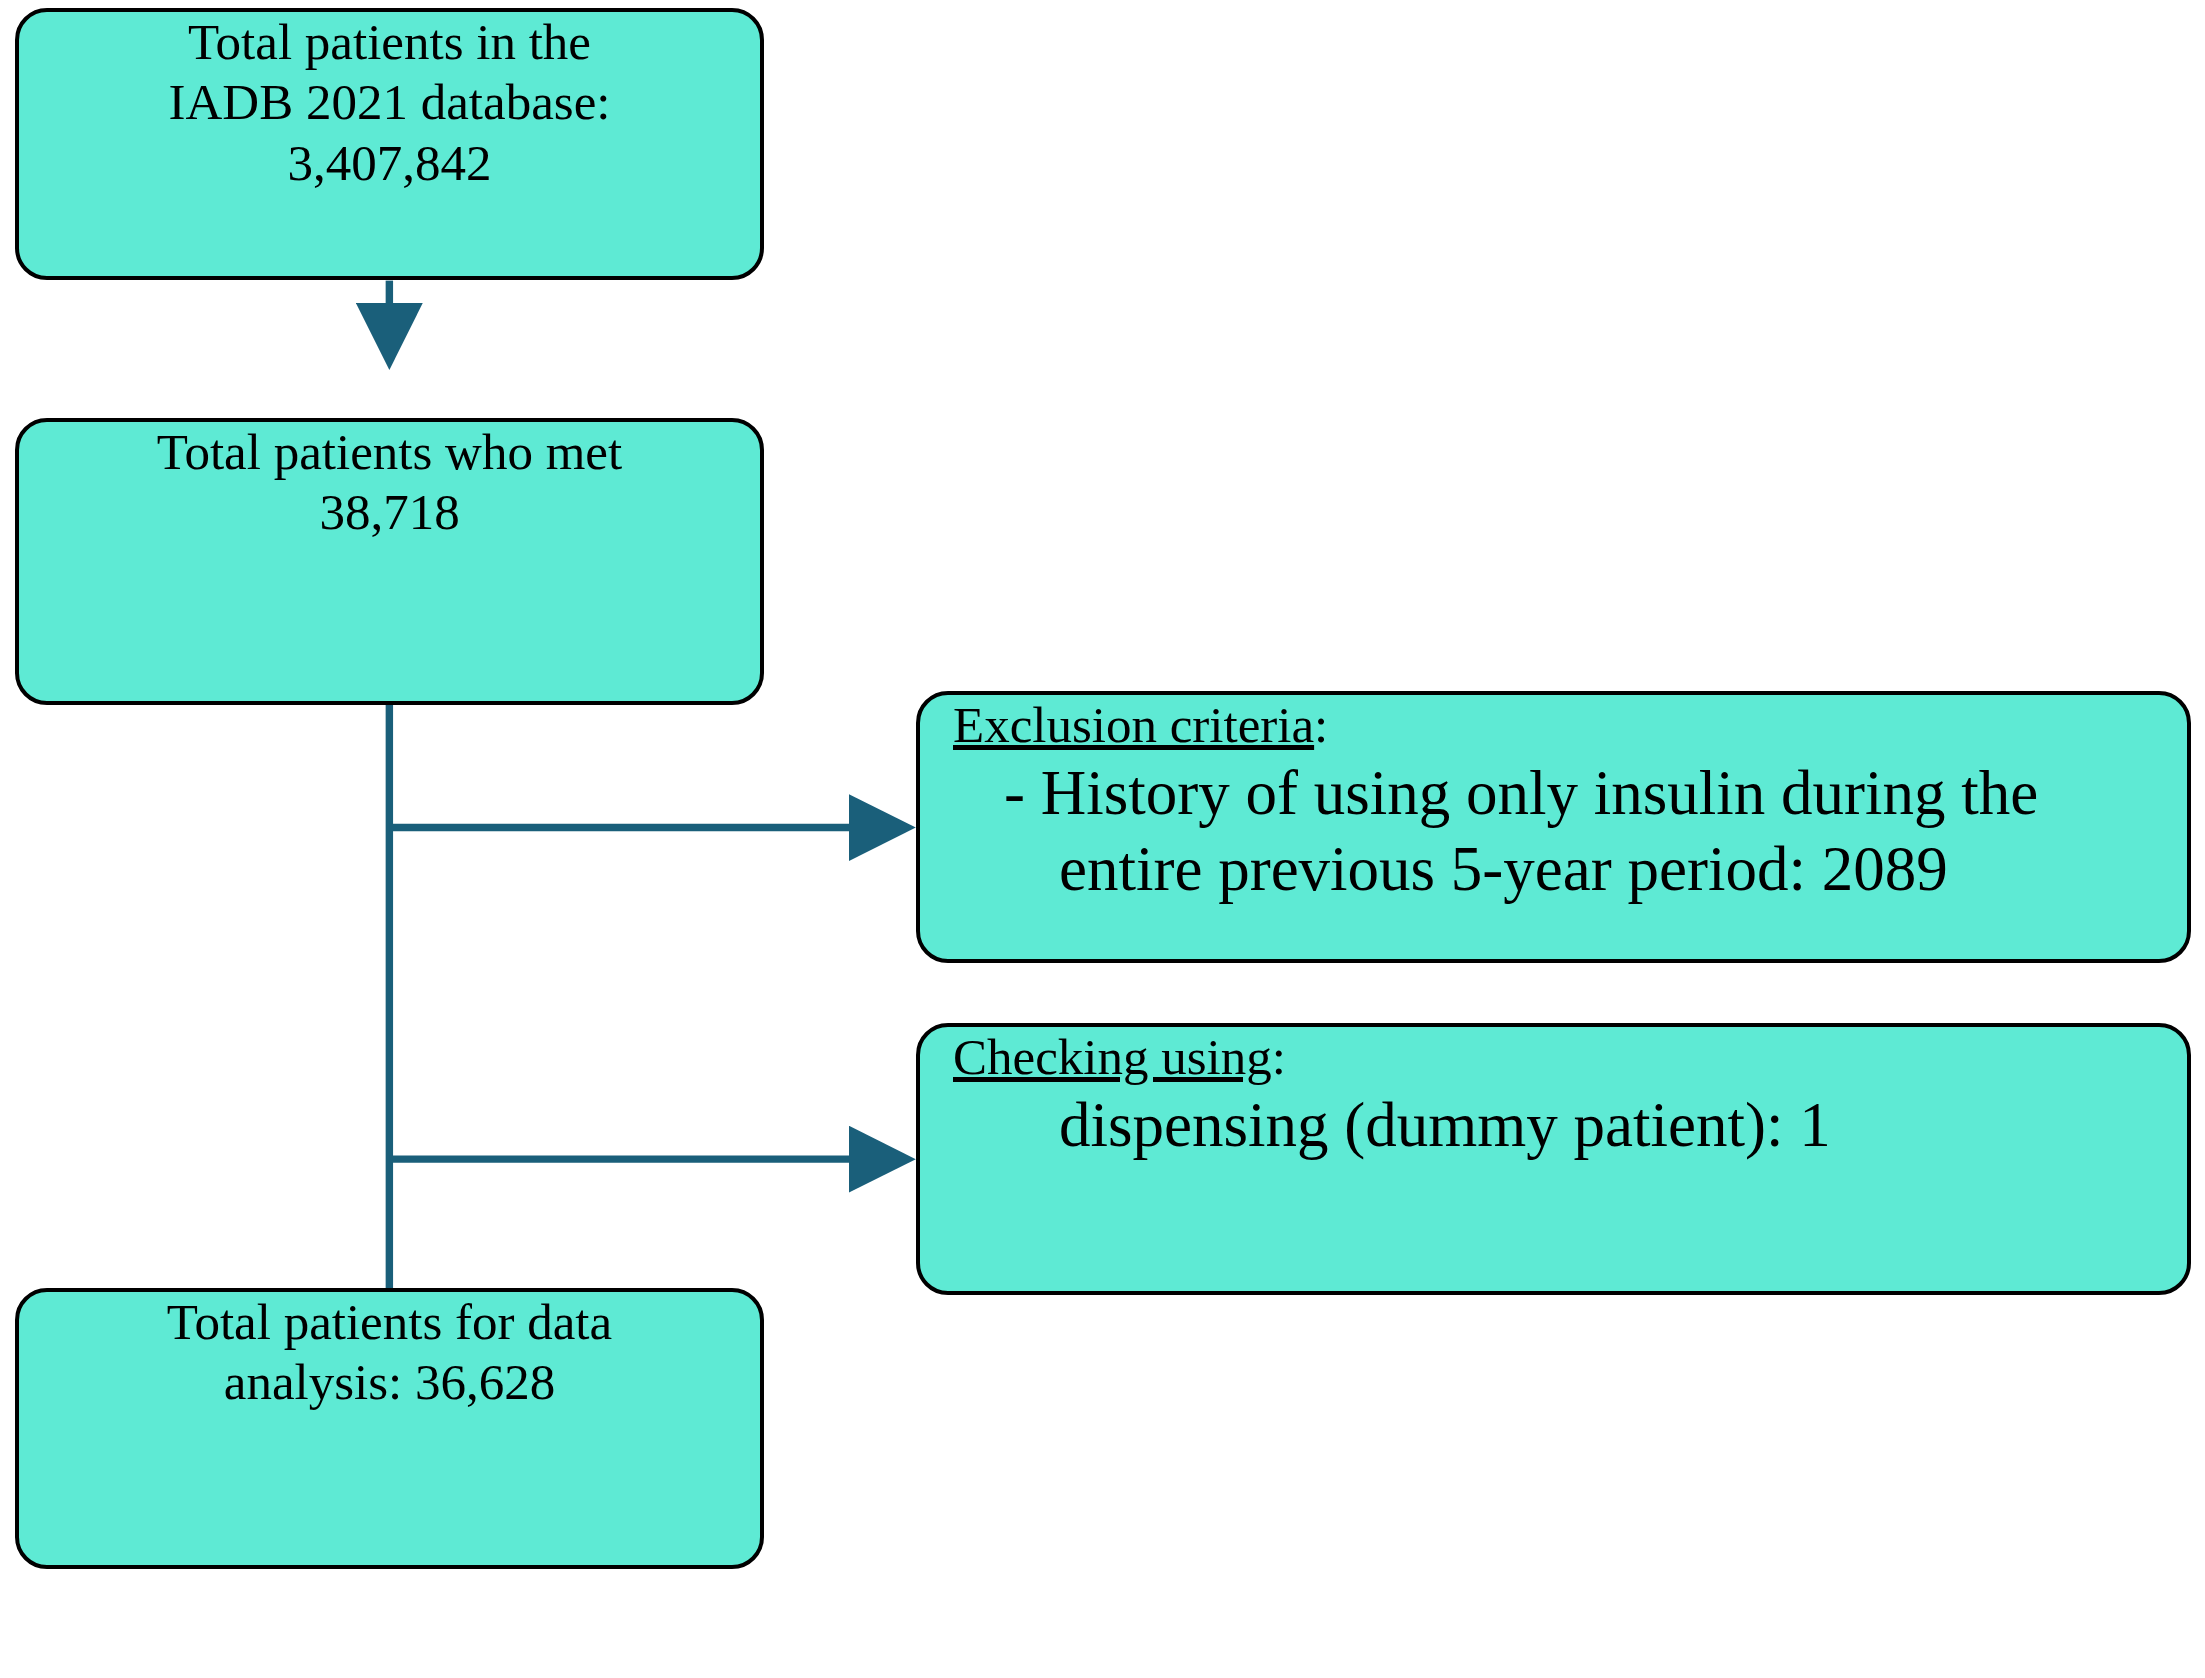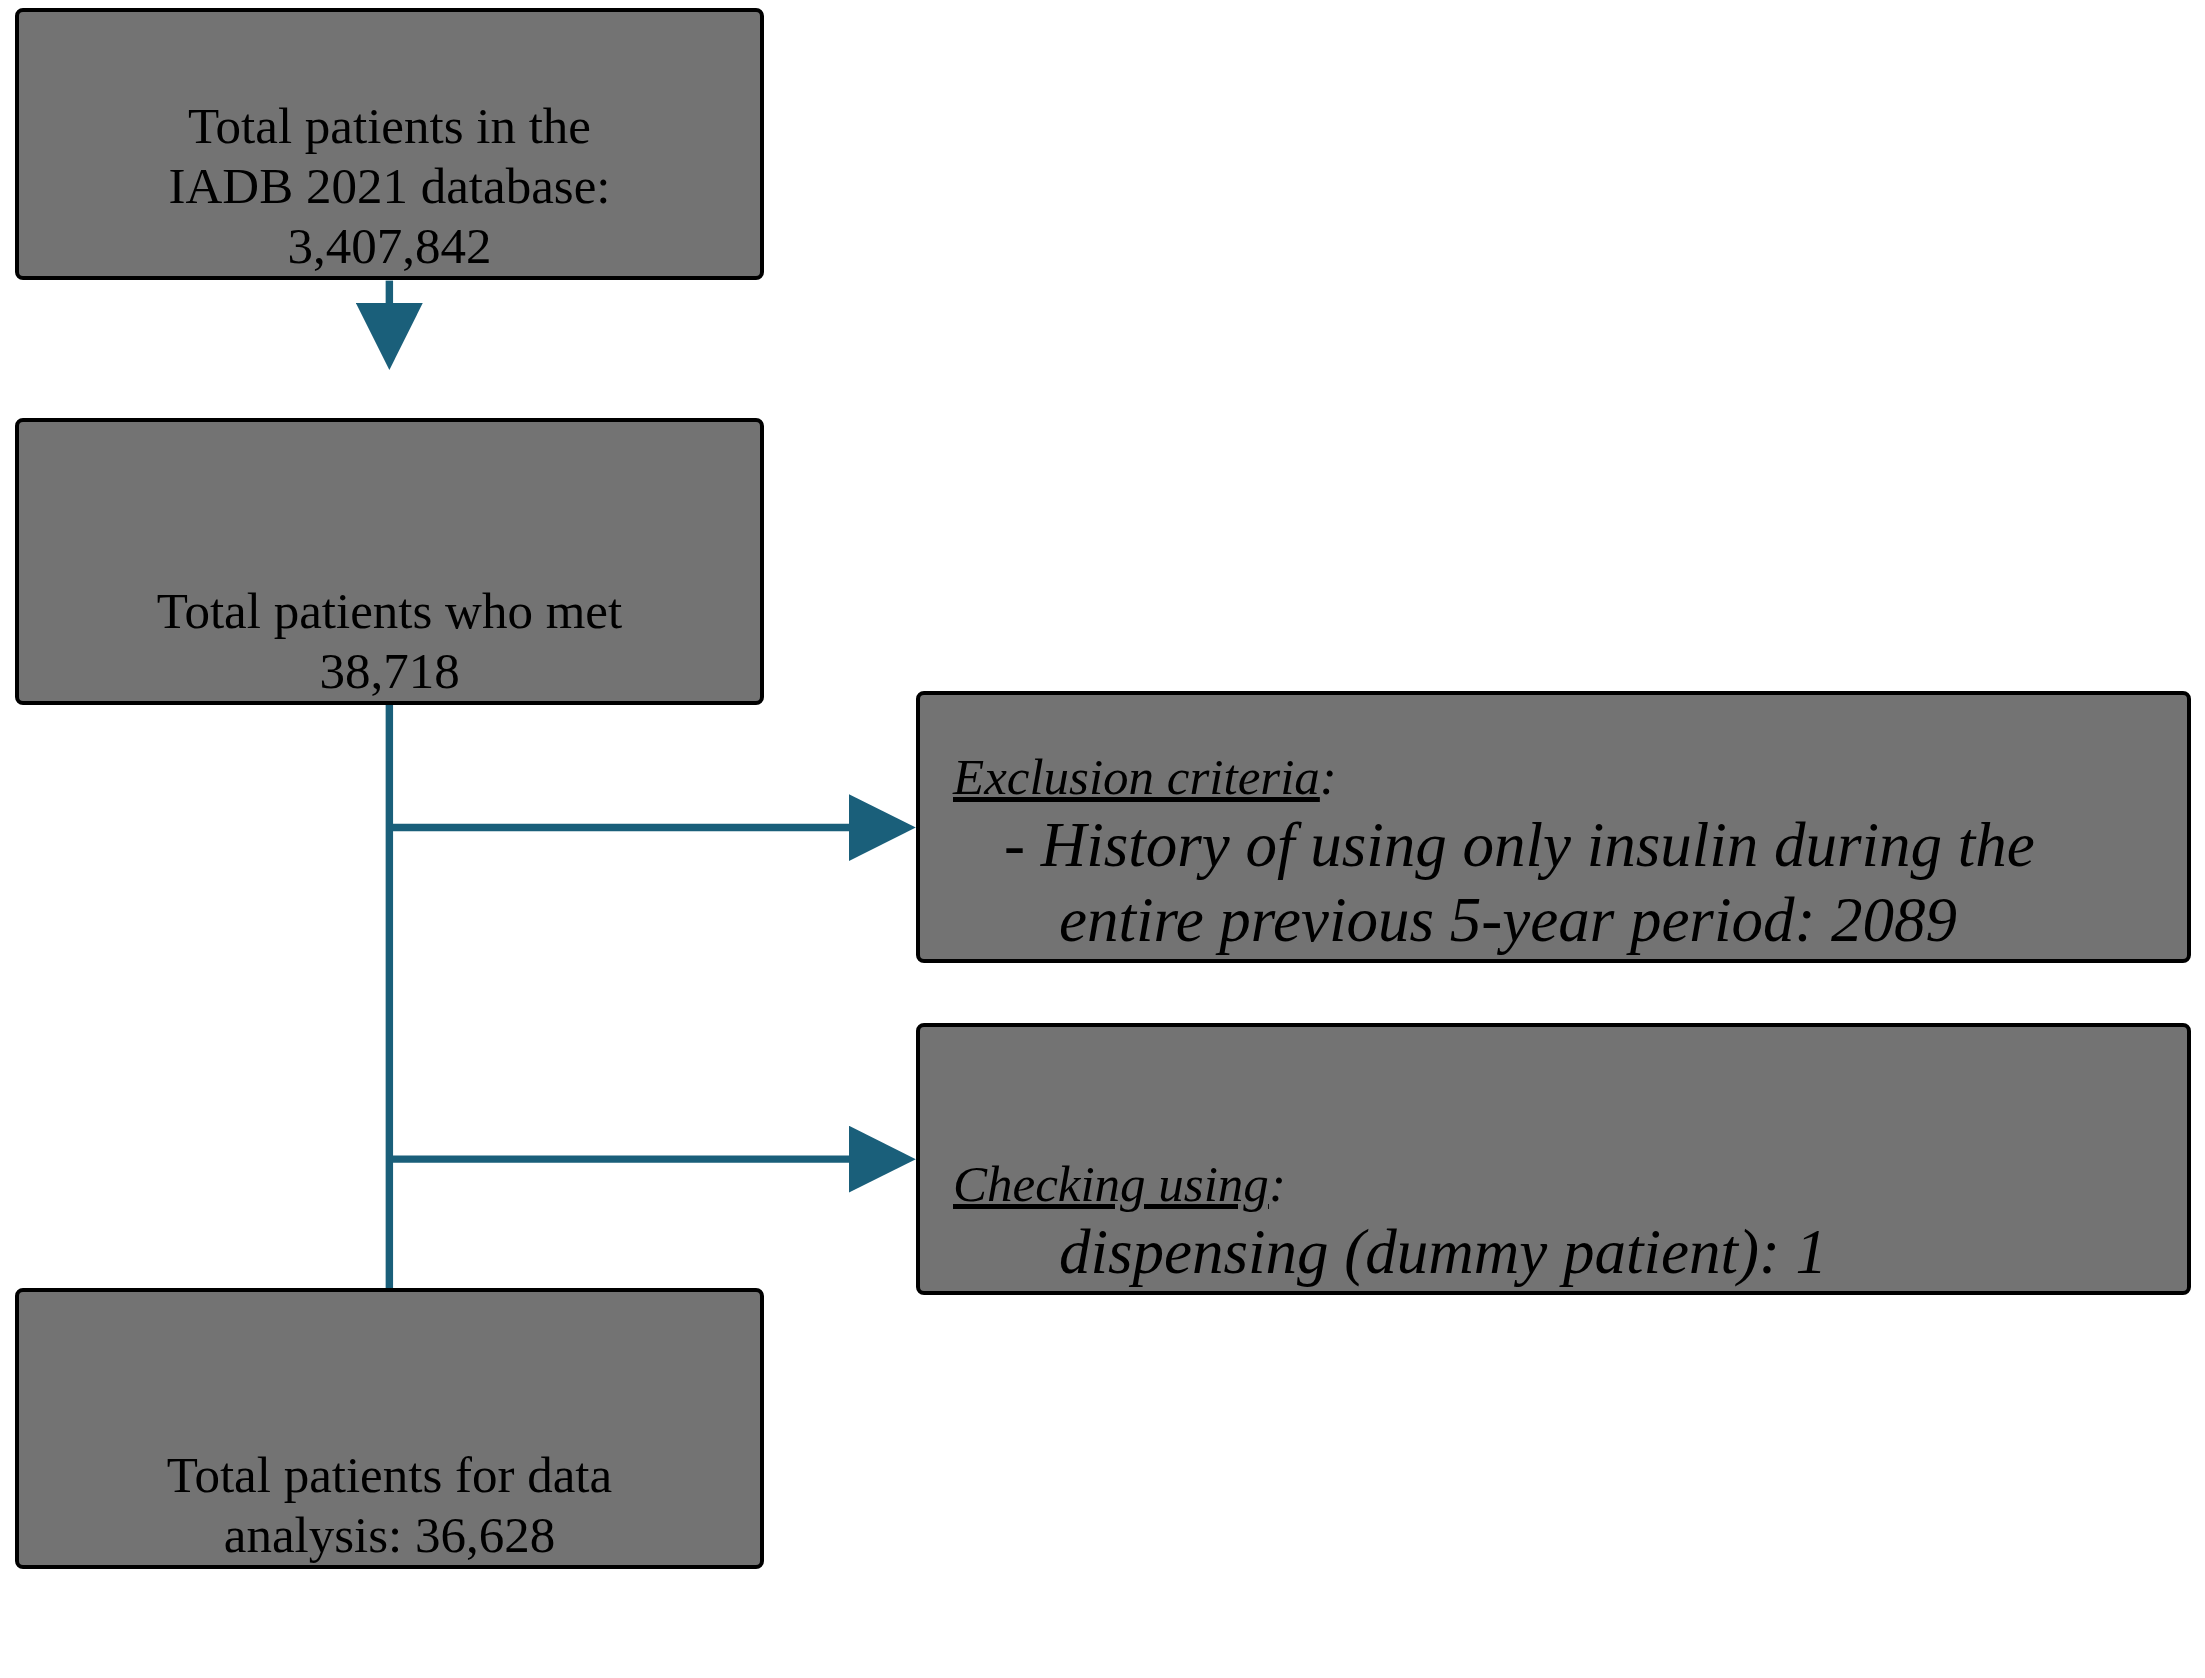--- a/index.html
+++ b/index.html
@@ -15,38 +15,37 @@
     position: relative;
     width: 2205px;
     height: 1679px;
     background: #ffffff;
     overflow: hidden;
   }
   .box {
     position: absolute;
     box-sizing: border-box;
     border: 4.1px solid #000000;
-    border-radius: 8px;
-    background: #737373;
+    border-radius: 32px;
+    background: #5eead4;
     display: flex;
     flex-direction: column;
-    justify-content: flex-end;
+    justify-content: flex-start;
   }
   .box-center {
     align-items: center;
     text-align: center;
   }
   .line {
     font-size: 51px;
     line-height: 1.18;
     white-space: pre;
   }
   .left-box {
     padding-left: 33px;
-    font-style: italic;
   }
   .head {
     font-size: 51px;
     line-height: 1.2;
     white-space: pre;
   }
   .head u {
     text-decoration: underline;
     text-underline-offset: 3.3px;
   }

